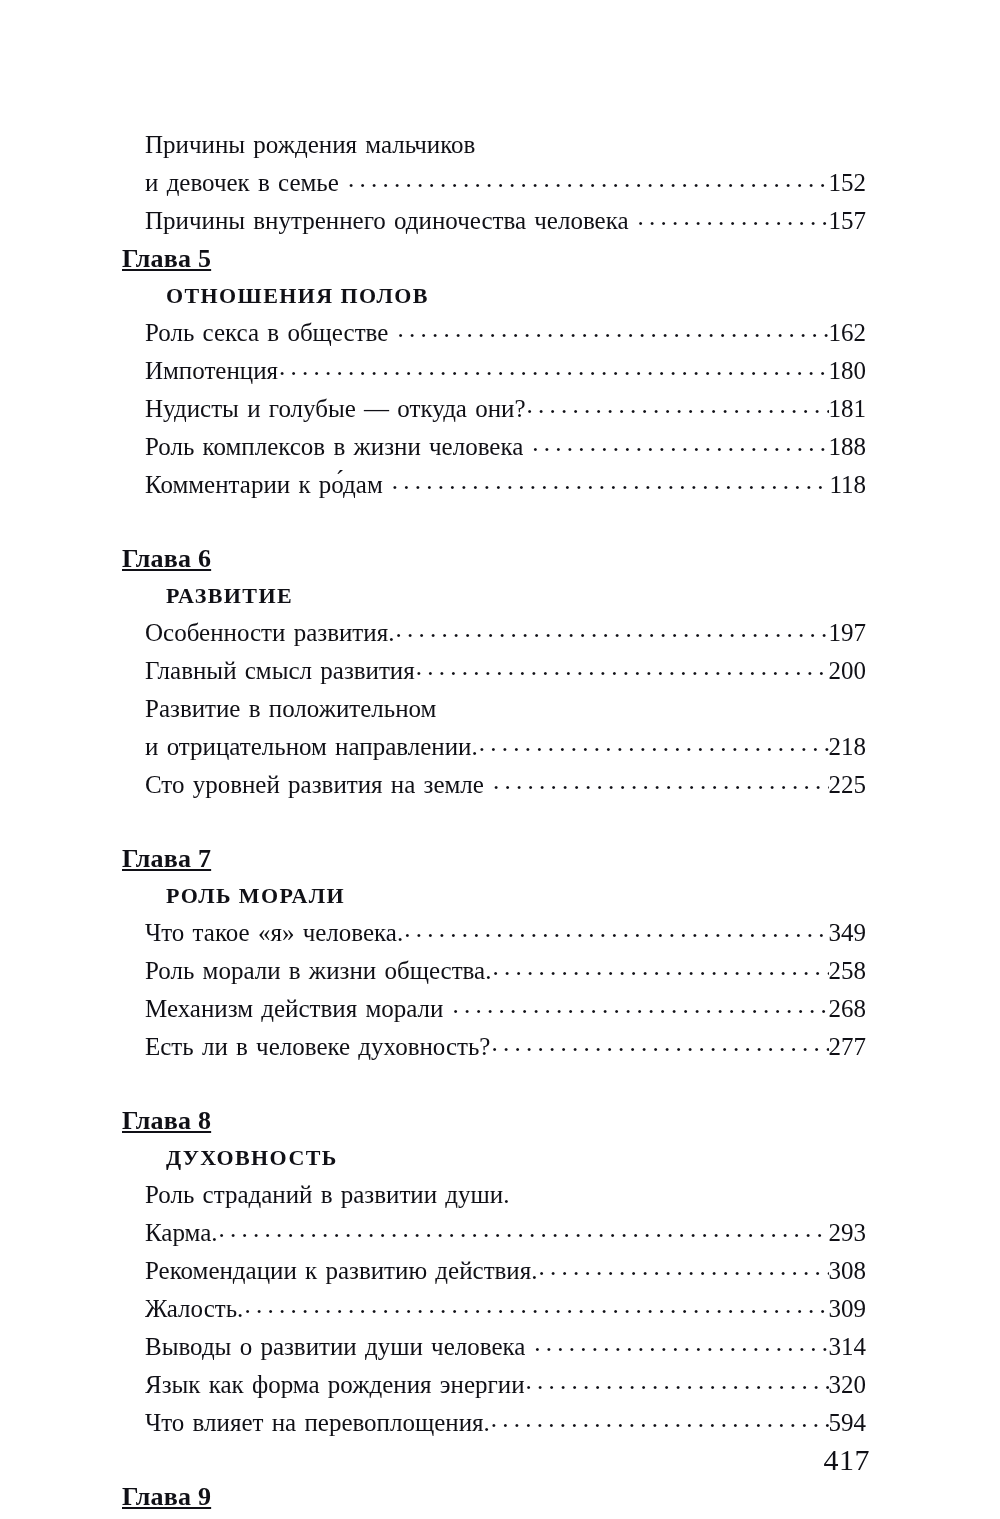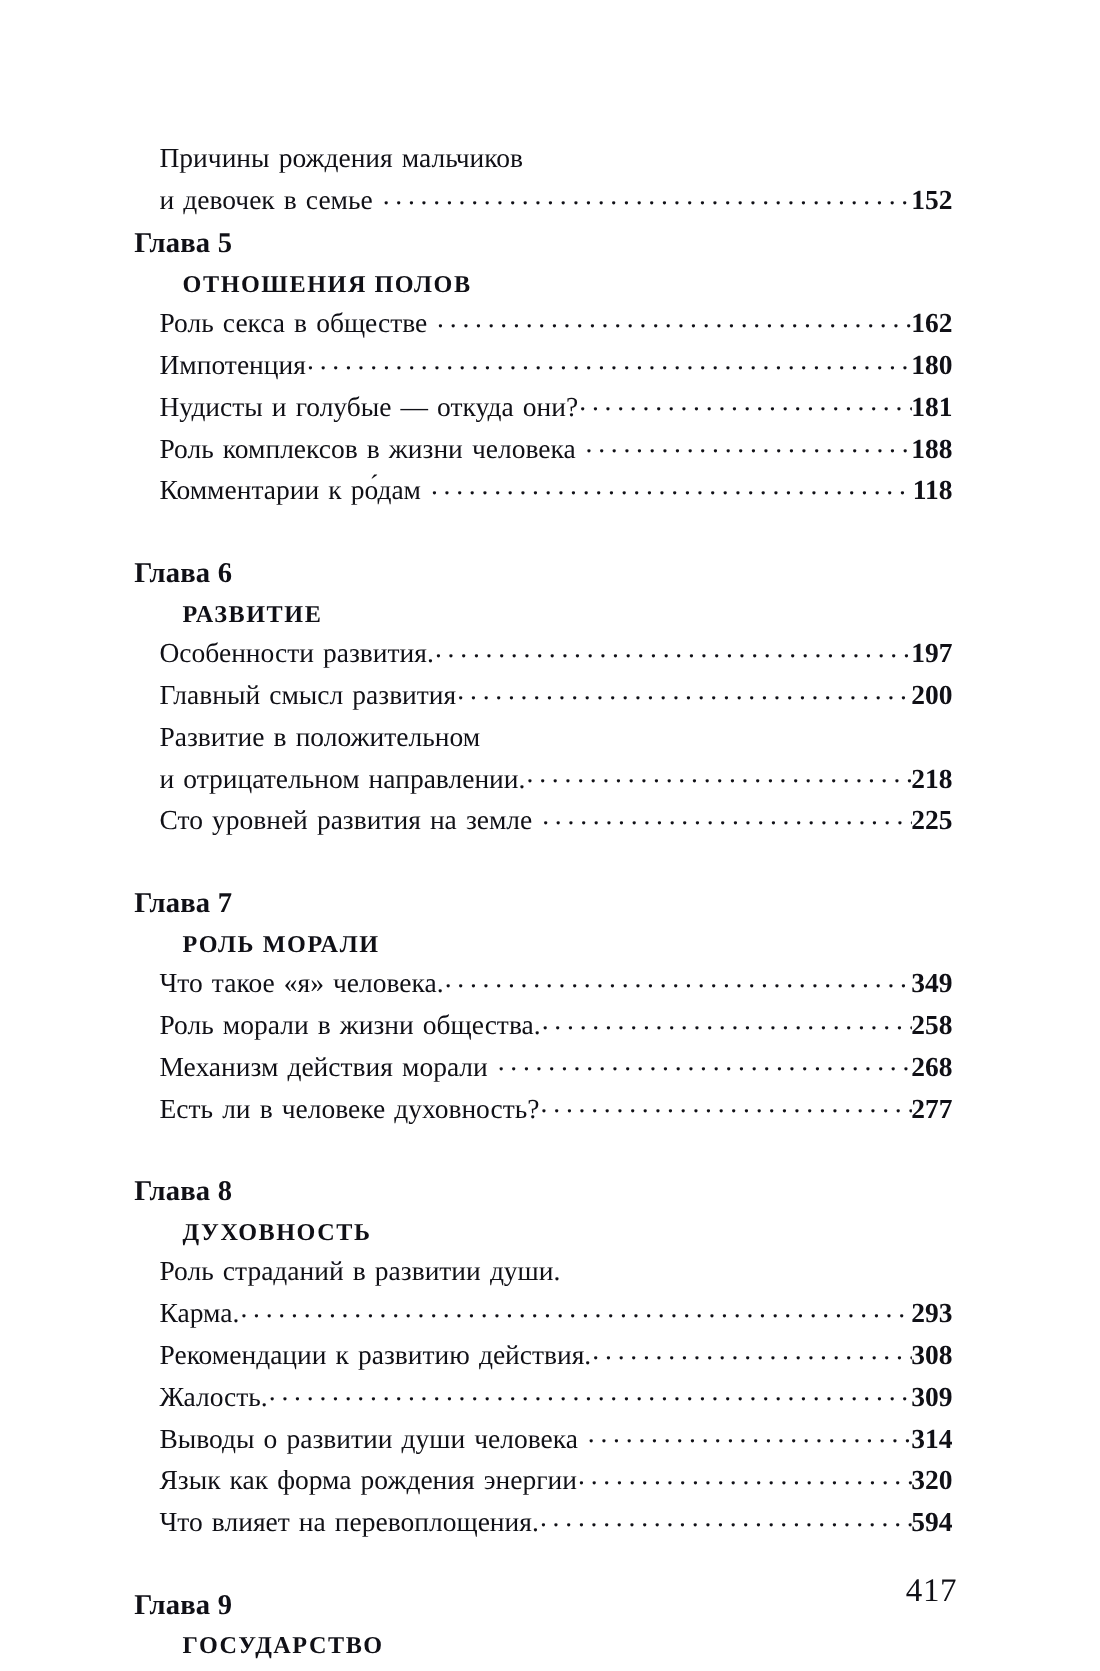--- a/index.html
+++ b/index.html
@@ -33,20 +33,21 @@
   .chapter:first-child {
     margin-top: 0;
   }
 
   .chapter-number {
     font-weight: bold;
     font-size: 26px;
     line-height: 38px;
     letter-spacing: 0.2px;
     white-space: nowrap;
+    text-decoration: underline;
   }
 
   .chapter-title {
     font-weight: bold;
     font-size: 22px;
     line-height: 36px;
     letter-spacing: 1.4px;
     text-transform: uppercase;
     white-space: nowrap;
     margin-left: 44px;
@@ -87,31 +88,31 @@
     line-height: 1em;
   }
 
   
   .entry.gap .entry-leader {
     margin-left: 9px;
   }
 
   .entry-page {
     flex: 0 0 auto;
-    font-weight: bold;
+    font-weight: normal;
     font-size: 25px;
     text-align: center;
     padding-left: 0px;
   }
 
   
   .folio {
     position: absolute;
     right: 130px;
-    bottom: 58px;
+    bottom: 44px;
     font-size: 30px;
     line-height: 1;
     letter-spacing: 0.5px;
   }
 </style>
 </head>
 <body>
 
 <div class="page">
 
@@ -120,20 +121,25 @@
     <div class="chapter">
       <div class="entries">
           <div class="entry noleader">
             <span class="entry-text">Причины рождения мальчиков</span>
           </div>
           <div class="entry gap">
             <span class="entry-text">и девочек в семье</span>
             <span class="entry-leader"></span>
             <span class="entry-page">152</span>
           </div>
+          <div class="entry gap">
+            <span class="entry-text">Причины внутреннего одиночества человека</span>
+            <span class="entry-leader"></span>
+            <span class="entry-page">157</span>
+          </div>
         </div>
     </div>
 
     <div>
         <div class="chapter">
           <div class="chapter-number">Глава 5</div>
           <div class="chapter-title">ОТНОШЕНИЯ ПОЛОВ</div>
           <div class="entries">
             <div class="entry gap">
               <span class="entry-text">Роль секса в обществе</span>

